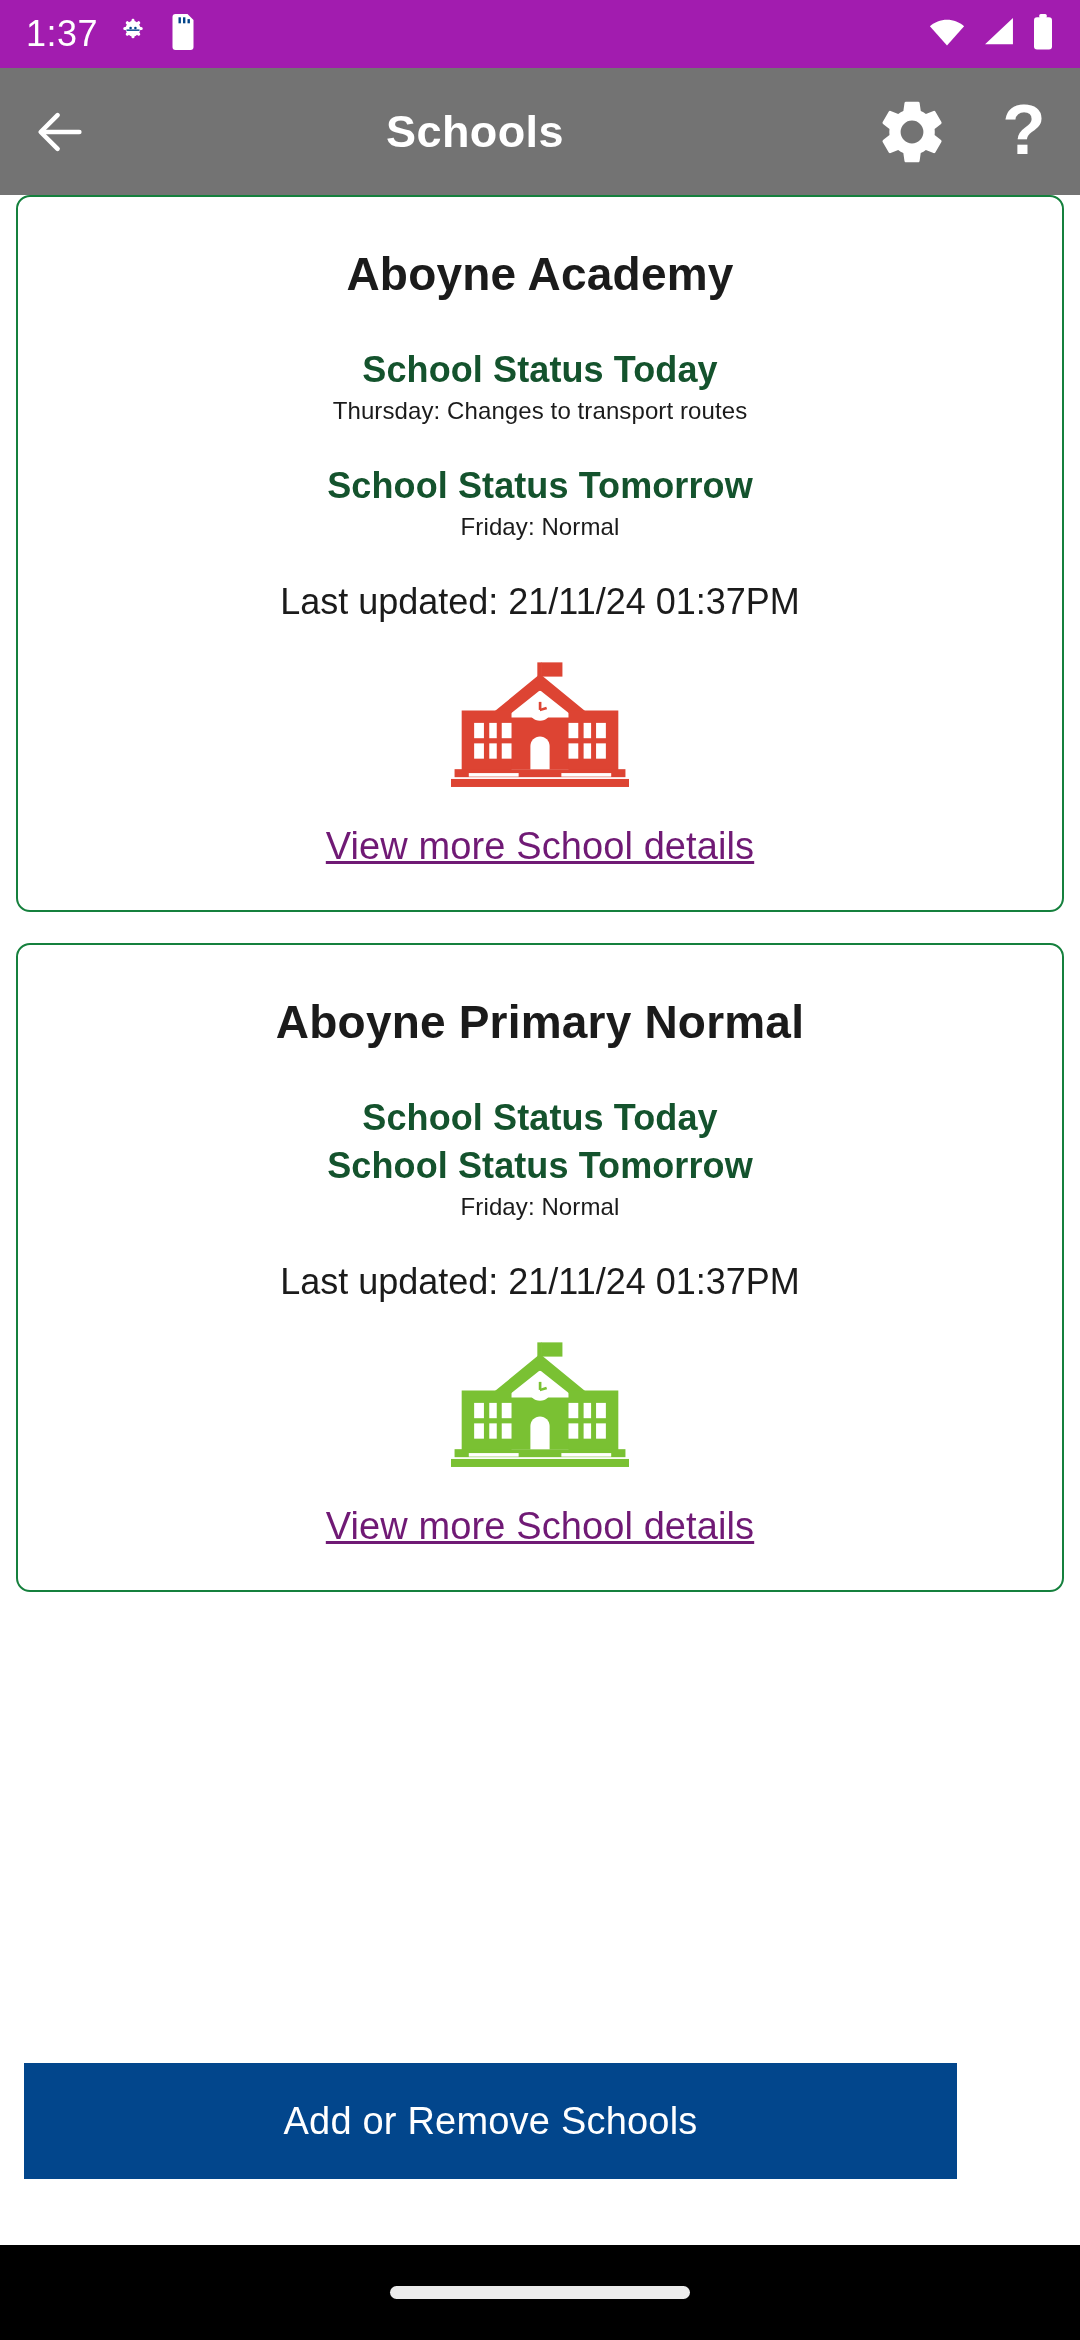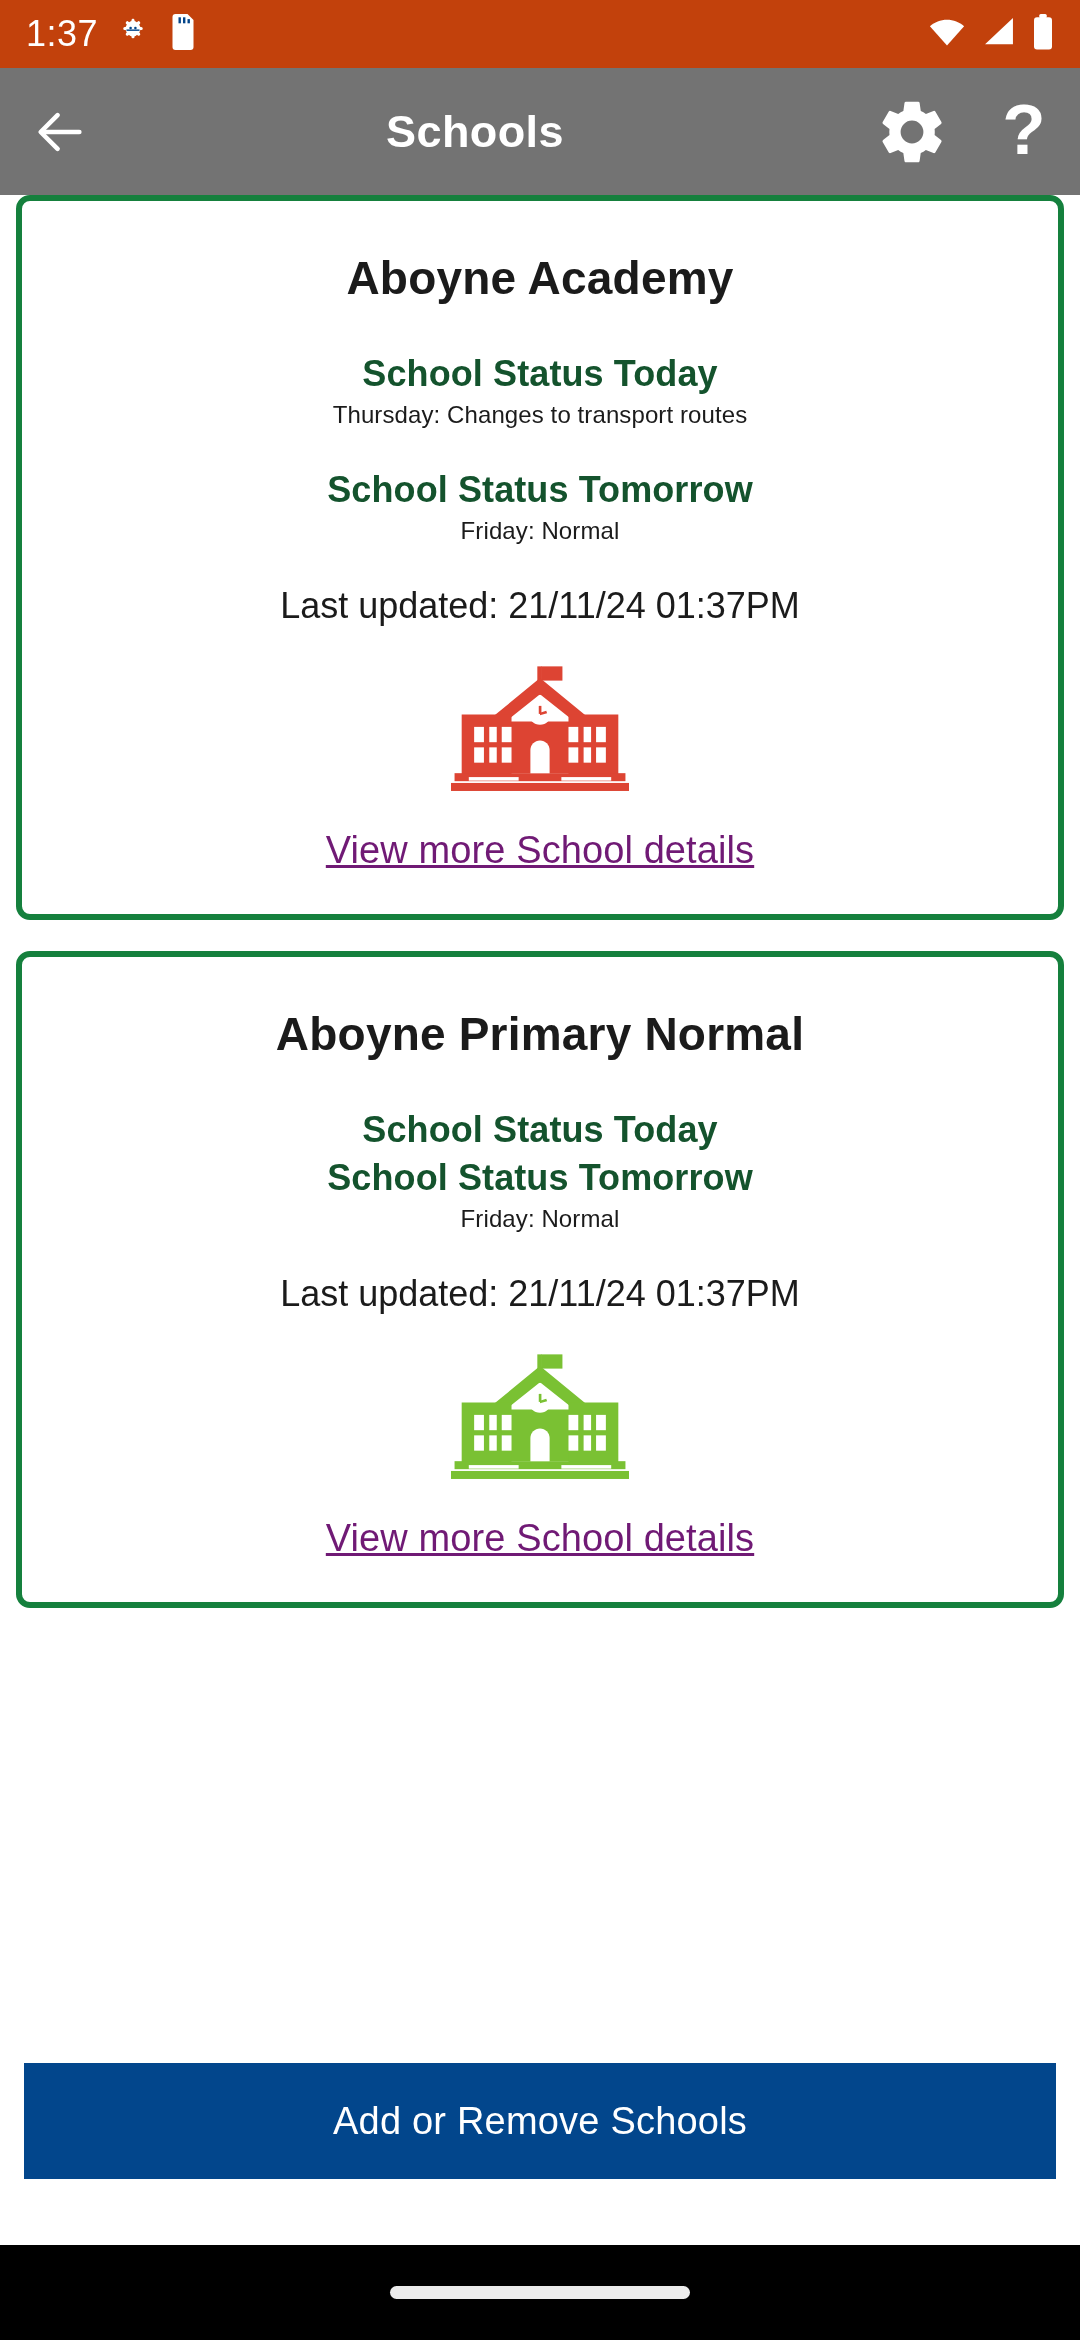--- a/index.html
+++ b/index.html
@@ -7,21 +7,21 @@
     width:1080px; height:2340px;
     background:#ffffff;
     font-family:"Liberation Sans", sans-serif;
     overflow:hidden;
   }
   #screen { position:relative; width:1080px; height:2340px; background:#ffffff; }
 
   
   .status-bar{
     position:absolute; top:0; left:0; width:1080px; height:68px;
-    background:#c2410c; display:flex; align-items:center;
+    background:#a21caf; display:flex; align-items:center;
     padding:0 26px; color:#ffffff;
   }
   .sb-left{ display:flex; align-items:center; gap:18px; }
   .sb-time{ font-size:36px; letter-spacing:.5px; line-height:1; }
   .sb-right{ margin-left:auto; display:flex; align-items:center; gap:16px; }
 
   
   .app-bar{
     position:absolute; top:68px; left:0; width:1080px; height:127px;
     background:#737373; display:flex; align-items:center;
@@ -32,21 +32,21 @@
     font-size:45px; font-weight:bold; letter-spacing:.4px;
     margin-left:-26px;
   }
   .bar-action{ width:112px; display:flex; align-items:center; justify-content:center; }
 
   
   .content{ position:absolute; top:195px; left:0; width:1080px; }
 
   .card{
     margin:0 16px 31px 16px;
-    border:6px solid #15803d; border-radius:14px;
+    border:2px solid #15803d; border-radius:14px;
     background:#ffffff; padding:26px 20px 26px 20px;
     text-align:center;
   }
   .school-name{
     font-size:46px; font-weight:bold; color:#1b1b1b;
     margin-top:24px; margin-bottom:48px; letter-spacing:.2px;
   }
   .status-head{
     font-size:36px; font-weight:bold; color:#14532d;
     margin-bottom:6px; letter-spacing:.1px;
@@ -59,21 +59,21 @@
   }
   .school-icon{ display:flex; justify-content:center; margin-bottom:38px; }
   .details-link{
     font-size:38px; color:#701a75; 
     display:inline-block; margin-bottom:16px; letter-spacing:.1px;
   }
 
   
   .bottom-btn{
     position:absolute; left:24px; top:2063px;
-    width:1032px; height:116px;
+    width:933px; height:116px;
     background:#02468c; color:#ffffff;
     display:flex; align-items:center; justify-content:center;
     font-size:38px; letter-spacing:.2px;
   }
 
   
   .nav-bar{
     position:absolute; left:0; bottom:0; width:1080px; height:95px;
     background:#000000; display:flex; align-items:center; justify-content:center;
   }

